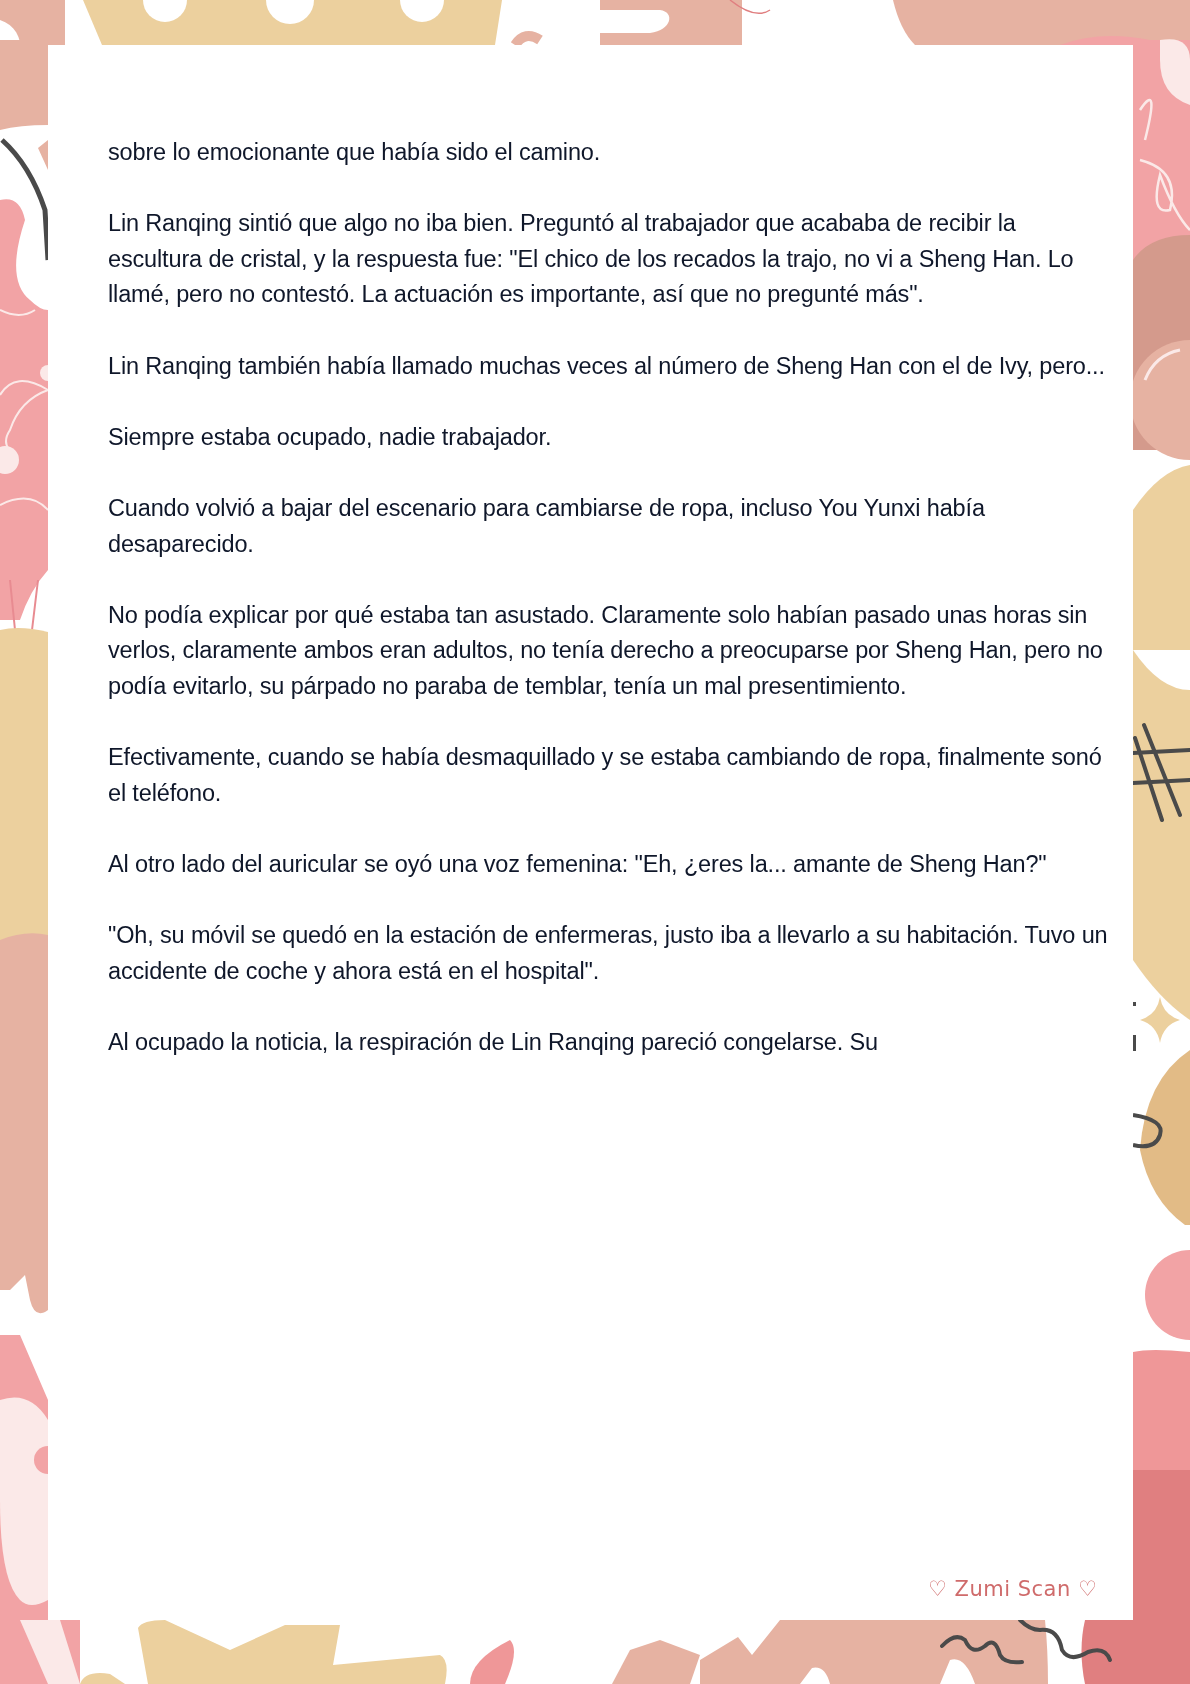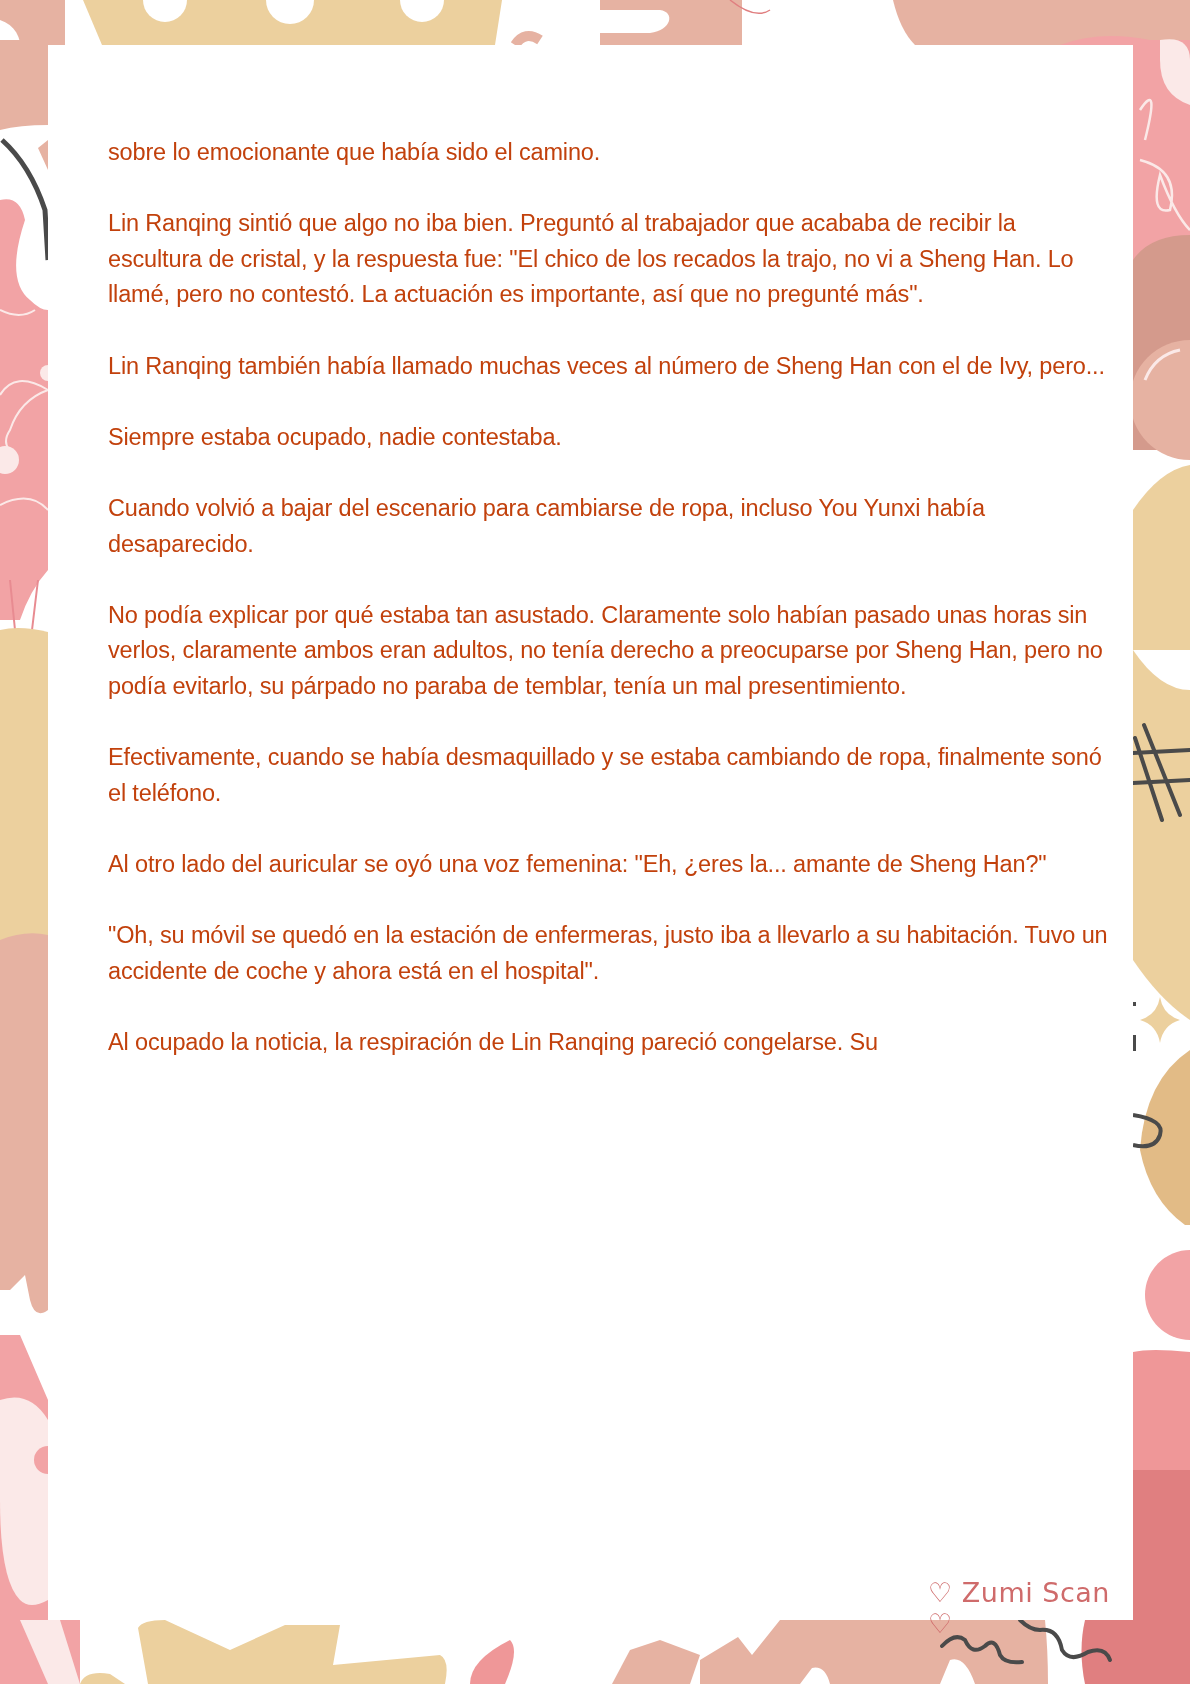--- a/index.html
+++ b/index.html
@@ -8,26 +8,26 @@
     background: #ffffff;
     font-family: "Liberation Sans", sans-serif;
   }
   .deco { position: absolute; }
   .page {
     position: absolute; left: 48px; top: 45px; width: 1085px; height: 1575px;
     background: #ffffff; z-index: 2;
   }
   .content {
     position: absolute; left: 60px; top: 90px; width: 1000px;
-    font-size: 23.5px; line-height: 35.6px; color: #c2410c;
+    font-size: 23.5px; line-height: 35.6px; color: #0f172a;
     letter-spacing: -0.15px;
   }
   .content p { margin: 0 0 35.6px 0; }
   .footer-mark {
-    position: absolute; left: 880px; top: 1532px; font-size: 27px;
+    position: absolute; left: 880px; top: 1532px; font-size: 21px;
     color: #cf6b6b; font-family: "DejaVu Sans", sans-serif; letter-spacing: 0.5px;
   }
   .overlay { position: absolute; z-index: 3; }
 </style>
 </head>
 <body>
 
 <svg class="deco" width="1190" height="1684" viewBox="0 0 1190 1684" style="left:0;top:0;z-index:1">
 
   <path d="M0 0 H65 V48 H0 Z" fill="#e6b2a2"></path>
@@ -106,21 +106,21 @@
   <path d="M0 1400 Q30 1390 48 1420 V1600 Q30 1610 20 1600 Q0 1580 0 1500 Z" fill="#fbe9e8"></path>
   <circle cx="48" cy="1460" r="14" fill="#f2a3a5"></circle>
   <path d="M20 1620 L60 1620 L80 1684 H48 Z" fill="#fbe9e8"></path>
 </svg>
 
 <div class="page">
   <div class="content">
     <p>sobre lo emocionante que había sido el camino.</p>
     <p>Lin Ranqing sintió que algo no iba bien. Preguntó al trabajador que acababa de recibir la escultura de cristal, y la respuesta fue: "El chico de los recados la trajo, no vi a Sheng Han. Lo llamé, pero no contestó. La actuación es importante, así que no pregunté más".</p>
     <p>Lin Ranqing también había llamado muchas veces al número de Sheng Han con el de Ivy, pero...</p>
-    <p>Siempre estaba ocupado, nadie contestaba.</p>
+    <p>Siempre estaba ocupado, nadie trabajador.</p>
     <p>Cuando volvió a bajar del escenario para cambiarse de ropa, incluso You Yunxi había desaparecido.</p>
     <p>No podía explicar por qué estaba tan asustado. Claramente solo habían pasado unas horas sin verlos, claramente ambos eran adultos, no tenía derecho a preocuparse por Sheng Han, pero no podía evitarlo, su párpado no paraba de temblar, tenía un mal presentimiento.</p>
     <p>Efectivamente, cuando se había desmaquillado y se estaba cambiando de ropa, finalmente sonó el teléfono.</p>
     <p>Al otro lado del auricular se oyó una voz femenina: "Eh, ¿eres la... amante de Sheng Han?"</p>
     <p>"Oh, su móvil se quedó en la estación de enfermeras, justo iba a llevarlo a su habitación. Tuvo un accidente de coche y ahora está en el hospital".</p>
     <p>Al ocupado la noticia, la respiración de Lin Ranqing pareció congelarse. Su</p>
   </div>
   <div class="footer-mark">♡ Zumi Scan ♡</div>
 </div>
 

